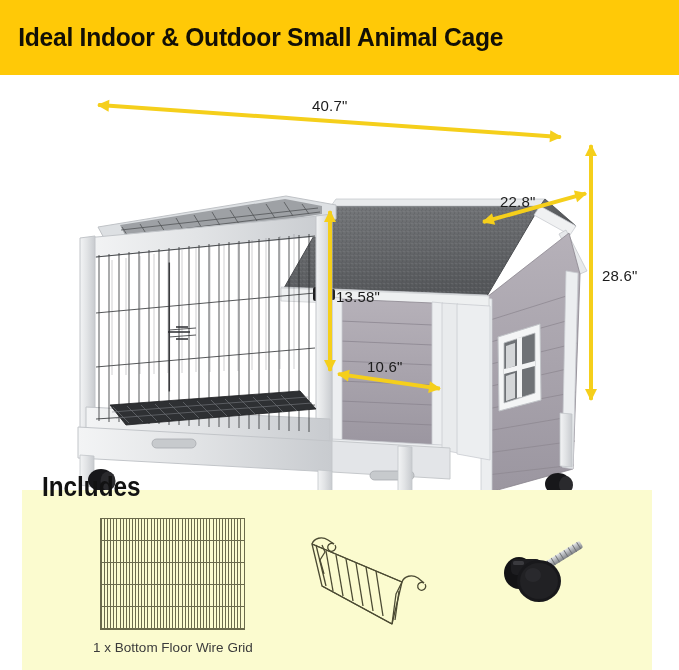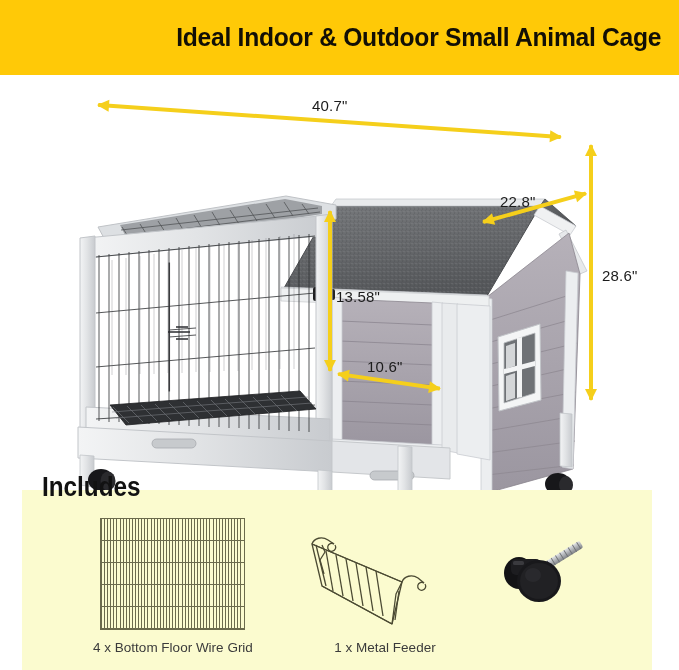--- a/index.html
+++ b/index.html
@@ -16,21 +16,21 @@
   }
 
   
   .banner {
     position: absolute;
     left: 0; top: 0;
     width: 679px; height: 75px;
     background: #ffc907;
     display: flex;
     align-items: center;
-    justify-content: flex-end;
+    justify-content: flex-start;
   }
   .banner-title {
     font-family: "Liberation Sans", sans-serif;
     font-weight: bold;
     font-size: 26.5px;
     letter-spacing: -0.3px;
     color: #120f06;
     transform: scaleX(0.93);
     white-space: nowrap;
   }
@@ -377,21 +377,21 @@
       <div class="head start"></div>
       <div class="head end"></div>
     </div>
     <div class="dimlabel" style="left:367px; top:283px;">10.6"</div>
   </div>
 
   <div class="includes-panel"></div>
   <div class="includes-title">Includes</div>
 
   <div class="wiregrid"></div>
-  <div class="inc-caption" style="left:83px; top:640px; width:180px;">4 x Bottom Floor Wire Grid</div>
+  <div class="inc-caption" style="left:83px; top:640px; width:180px;">1 x Bottom Floor Wire Grid</div>
 
   <svg class="abs" style="left:300px; top:528px; width:160px; height:110px;">
     <g fill="none" stroke="#4b4a33" stroke-width="1.3" stroke-linejoin="round">
       <path d="M12 16 L22 58 L92 96 L102 54 Z"></path>
       <path d="M12 16 L102 54"></path>
       <path d="M22 58 L92 96"></path>
       <path d="M16 17 L26 58"></path>
       <path d="M22 17 L25 24 L20 32 L24 46"></path>
       <path d="M12 16 C14 10, 22 8, 28 12 L34 16"></path>
       <path d="M34 16 a4 4 0 1 0 1 1"></path>
@@ -400,21 +400,20 @@
       <path d="M92 96 L96 66 L102 54"></path>
       <path d="M95 92 L99 63"></path>
       <path d="M33 63 L26 23"></path>
       <path d="M43 68 L36 27"></path>
       <path d="M53 73 L46 31"></path>
       <path d="M63 78 L56 35"></path>
       <path d="M73 83 L66 39"></path>
       <path d="M83 88 L76 43"></path>
     </g>
   </svg>
-  <div class="inc-caption" style="left:305px; top:640px; width:160px;">1 x Metal Feeder</div>
 
   <svg class="abs" style="left:495px; top:525px; width:130px; height:110px;">
     <defs>
       <linearGradient id="stemG" x1="0" y1="0" x2="0" y2="1">
         <stop offset="0%" stop-color="#e2e4e7"></stop>
         <stop offset="50%" stop-color="#aeb1b5"></stop>
         <stop offset="100%" stop-color="#7d8084"></stop>
       </linearGradient>
     </defs>
 

